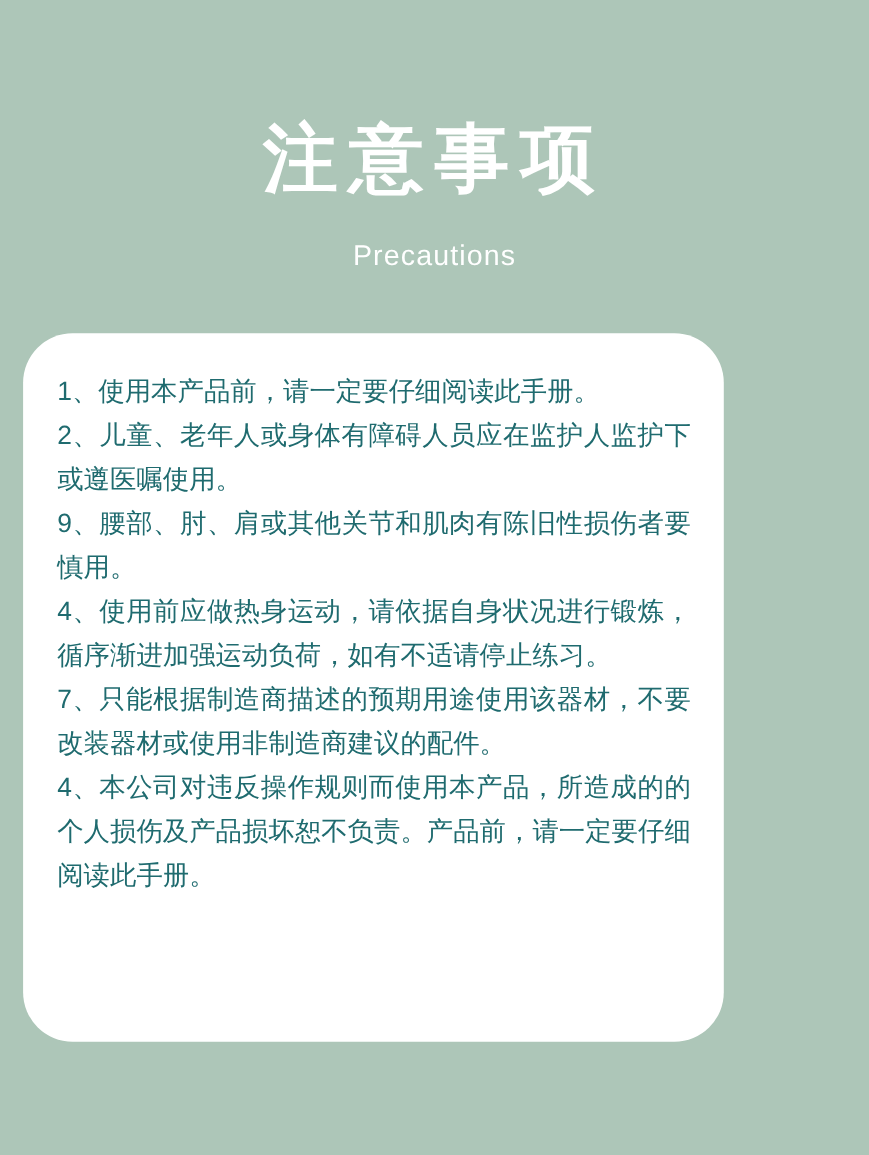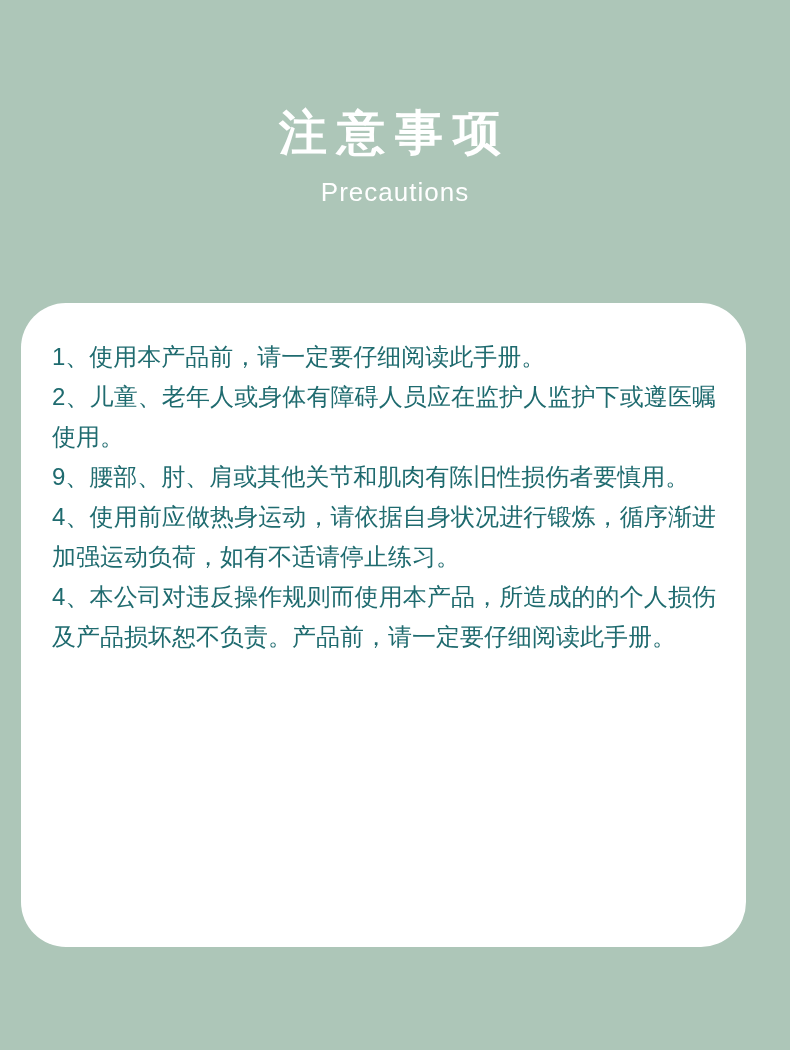--- a/index.html
+++ b/index.html
@@ -15,38 +15,38 @@
   }
   .header {
     position: absolute;
     top: 0;
     left: 0;
     width: 790px;
     text-align: center;
     padding-top: 104px;
   }
   .page-title {
-    font-size: 48px;
+    font-size: 68px;
     font-weight: 800;
     color: #ffffff;
     letter-spacing: 10px;
     line-height: 1.2;
   }
   .page-subtitle {
-    margin-top: 15px;
+    margin-top: 31px;
     font-size: 26px;
     font-weight: 500;
     color: #ffffff;
     letter-spacing: 1px;
   }
   .card {
     position: absolute;
     left: 21px;
     top: 303px;
-    width: 725px;
+    width: 637px;
     height: 644px;
     background: #ffffff;
     border-radius: 45px;
     padding: 34px 30px 30px 31px;
     overflow: hidden;
   }
   .precaution-item {
     font-size: 24px;
     line-height: 40px;
     color: #1f6b6f;
@@ -60,14 +60,15 @@
 <div class="header">
   <div class="page-title">注意事项</div>
   <div class="page-subtitle">Precautions</div>
 </div>
 
 <div class="card">
   <p class="precaution-item">1、使用本产品前，请一定要仔细阅读此手册。</p>
   <p class="precaution-item">2、儿童、老年人或身体有障碍人员应在监护人监护下或遵医嘱使用。</p>
   <p class="precaution-item">9、腰部、肘、肩或其他关节和肌肉有陈旧性损伤者要慎用。</p>
   <p class="precaution-item">4、使用前应做热身运动，请依据自身状况进行锻炼，循序渐进加强运动负荷，如有不适请停止练习。</p>
+  <p class="precaution-item">7、只能根据制造商描述的预期用途使用该器材，不要改装器材或使用非制造商建议的配件。</p>
   <p class="precaution-item">4、本公司对违反操作规则而使用本产品，所造成的的个人损伤及产品损坏恕不负责。产品前，请一定要仔细阅读此手册。</p>
 </div>
 
 </body></html>

